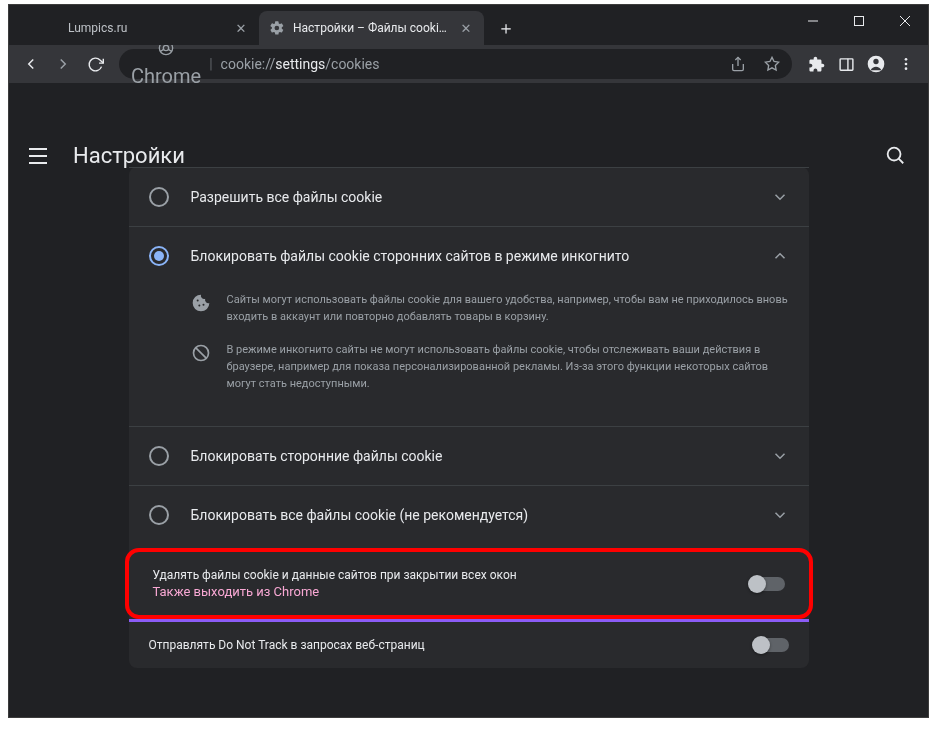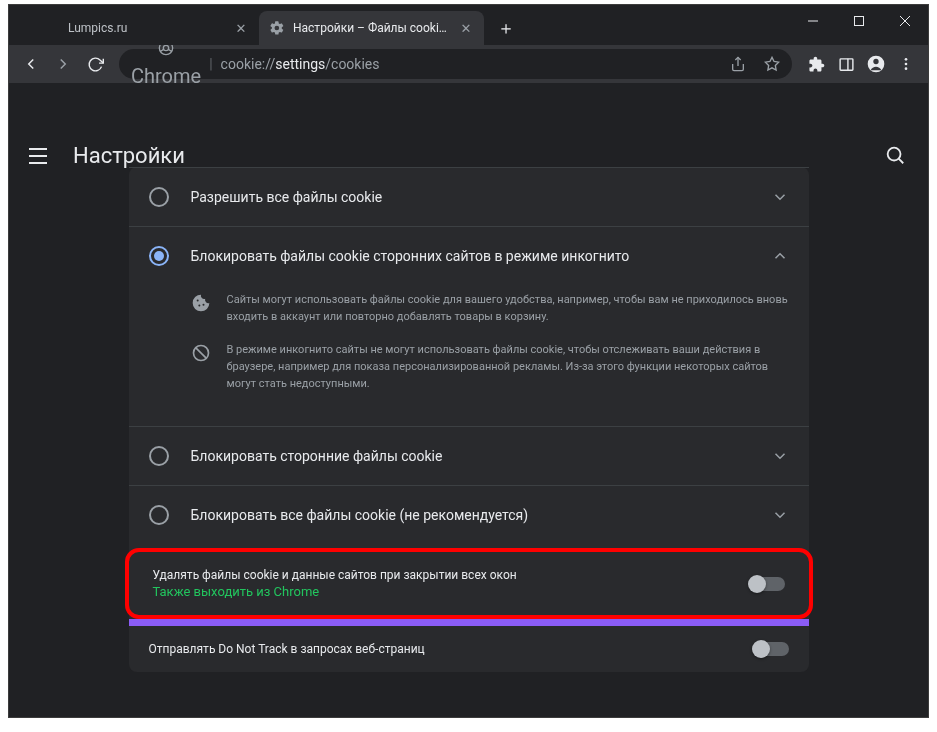--- a/index.html
+++ b/index.html
@@ -39,24 +39,24 @@
 .radio-row:first-of-type { border-top:1px solid #3c4043; }
 .radio { width:20px; height:20px; border:2px solid #9aa0a6; border-radius:50%; margin-right:22px; flex-shrink:0; display:flex; align-items:center; justify-content:center; }
 .radio.checked { border-color:#8ab4f8; }
 .radio.checked::after { content:''; width:10px; height:10px; background:#8ab4f8; border-radius:50%; }
 .radio-label { color:#e8eaed; font-size:14px; flex:1; }
 .expand { color:#9aa0a6; cursor:pointer; padding:6px; }
 .detail-block { padding:6px 20px 18px 62px; border-top:none; }
 .detail-row { display:flex; gap:16px; margin-bottom:16px; }
 .detail-icon { width:20px; height:20px; flex-shrink:0; color:#9aa0a6; margin-top:2px; }
 .detail-text { color:#9aa0a6; font-size:11px; line-height:1.55; }
-.toggle-row { display:flex; align-items:center; padding:16px 20px; border-top:7px solid #8b5cf6; cursor:pointer; }
+.toggle-row { display:flex; align-items:center; padding:16px 20px; border-top:3px solid #8b5cf6; cursor:pointer; }
 .toggle-row .txt { flex:1; }
 .toggle-row .main { color:#e8eaed; font-size:12px; }
-.toggle-row .sub { color:#22c55e; font-size:13px; margin-top:2px; }
+.toggle-row .sub { color:#f9a8d4; font-size:13px; margin-top:2px; }
 .toggle { width:36px; height:14px; background:#5f6368; border-radius:7px; position:relative; flex-shrink:0; }
 .toggle::after { content:''; position:absolute; width:18px; height:18px; background:#bdc1c6; border-radius:50%; top:-2px; left:-1px; box-shadow:0 1px 3px rgba(0,0,0,.4); }
 .highlight-box { border:4px solid #ff0000; border-radius:14px; position:relative; margin:4px -4px 0 -4px; }
 .highlight-box .toggle-row { border-top:none; padding:16px 24px; }
 .settings-body::-webkit-scrollbar { width:15px; }
 .settings-body::-webkit-scrollbar-track { background:#282828; }
 .settings-body::-webkit-scrollbar-thumb { background:#797979; }
 svg { display:block; }
 .orange-circle { width:16px; height:16px; border-radius:50%; background:radial-gradient(circle at 35% 35%, #ffb74d, #f57c00); }
 </style>

